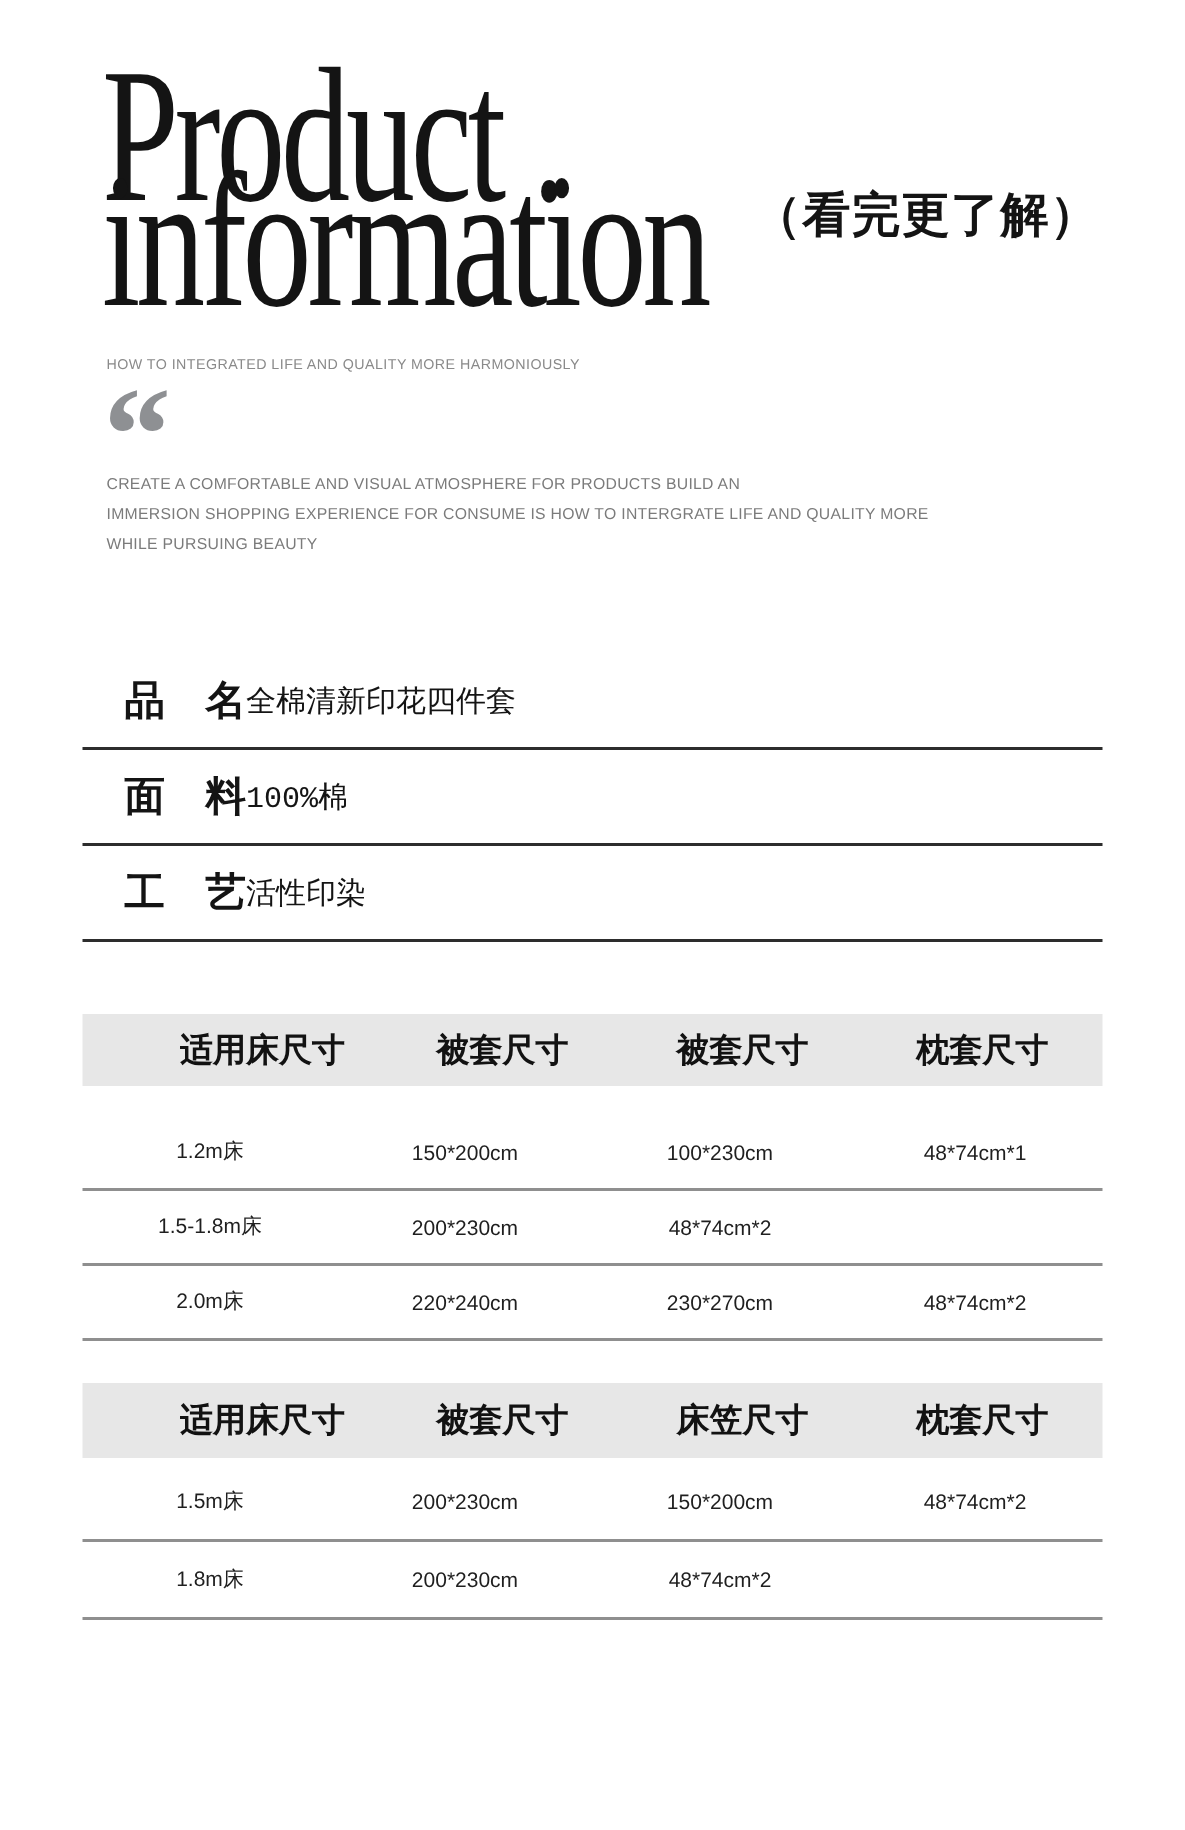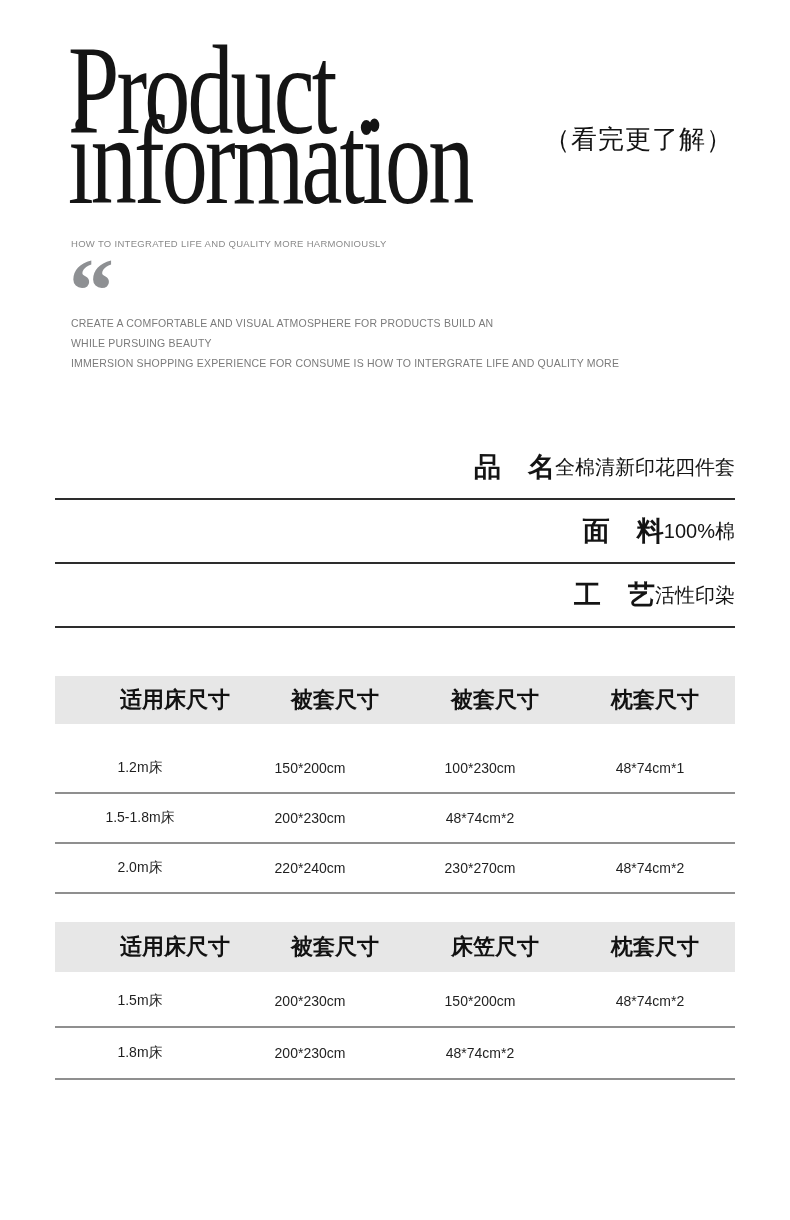--- a/index.html
+++ b/index.html
@@ -17,21 +17,21 @@
   .title-block {
     position:absolute; left:68px; top:55px;
     font-family:"Liberation Serif","DejaVu Serif",serif;
     font-size:128px; line-height:0.55; letter-spacing:-4px;
     color:var(--text_dark,#141414);
     transform:scale(0.72,1); transform-origin:left top;
     white-space:nowrap;
   }
   .side-note {
     position:absolute; right:57px; top:122px;
-    font-size:26px; font-weight:400; letter-spacing:1px;
+    font-size:32px; font-weight:700; letter-spacing:1px;
     color:var(--text_dark,#141414);
     white-space:nowrap;
   }
   .subtitle {
     position:absolute; left:71px; top:238px;
     font-size:9.5px; letter-spacing:0.3px;
     color:var(--subtitle_gray,#8a8a8a);
     white-space:nowrap;
   }
   .quote-mark {
@@ -45,22 +45,23 @@
     height:20px; line-height:20px;
     font-size:10.5px; letter-spacing:0.2px;
     color:var(--text_gray,#7b7b7b);
     white-space:nowrap;
   }
 
   
   .specs { position:absolute; left:55px; top:436px; width:680px; }
   .spec-row {
     height:64px;
-    display:flex; justify-content:flex-end; align-items:center;
+    display:flex; justify-content:flex-start; align-items:center;
     border-bottom:2px solid var(--spec_divider,#2d2d2d);
+    font-family:Liberation Mono, monospace;
   }
   .spec-label { font-size:27px; font-weight:700; color:var(--text_dark,#141414); padding-left:28px; }
   .spec-value { font-size:20px; color:var(--text_dark,#141414); }
 
   
   .size-table { position:absolute; left:55px; width:680px; }
   #table1 { top:676px; }
   #table2 { top:922px; }
   .t-head {
     height:48px;
@@ -90,22 +91,22 @@
   </div>
 
   <div class="side-note">（看完更了解）</div>
 
   <div class="subtitle">HOW TO INTEGRATED LIFE AND QUALITY MORE HARMONIOUSLY</div>
 
   <div class="quote-mark">“</div>
 
   <div class="quote-lines">
       <div class="quote-line">CREATE A COMFORTABLE AND VISUAL ATMOSPHERE FOR PRODUCTS BUILD AN</div>
+      <div class="quote-line">IMMERSION SHOPPING EXPERIENCE FOR CONSUME IS HOW TO INTERGRATE LIFE AND QUALITY MORE</div>
       <div class="quote-line">WHILE PURSUING BEAUTY</div>
-      <div class="quote-line">IMMERSION SHOPPING EXPERIENCE FOR CONSUME IS HOW TO INTERGRATE LIFE AND QUALITY MORE</div>
     </div>
 
   <div class="specs">
       <div class="spec-row">
         <div class="spec-label">品　名</div>
         <div class="spec-value">全棉清新印花四件套</div>
       </div>
       <div class="spec-row">
         <div class="spec-label">面　料</div>
         <div class="spec-value">100%棉</div>

